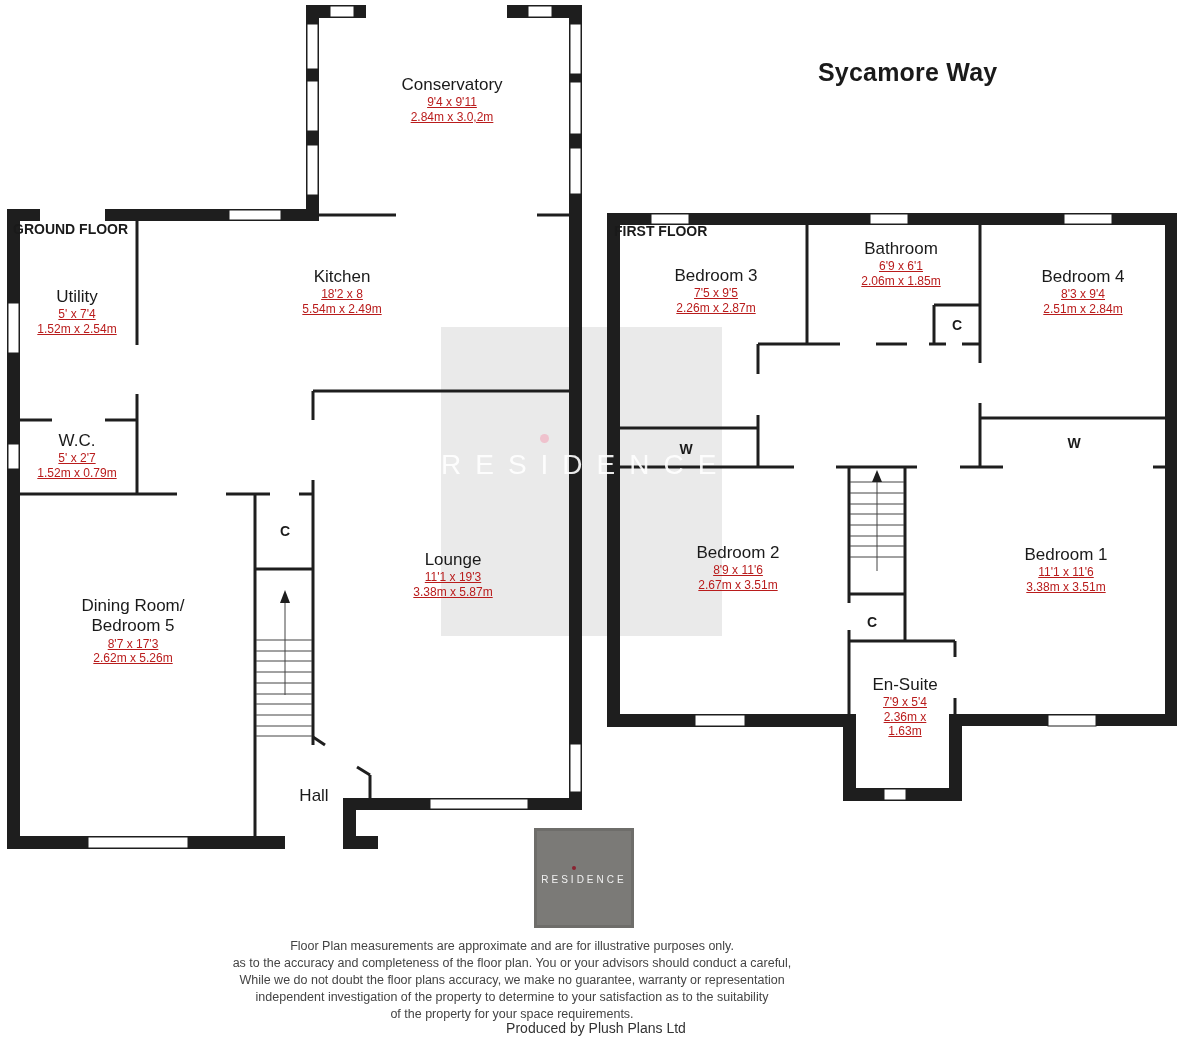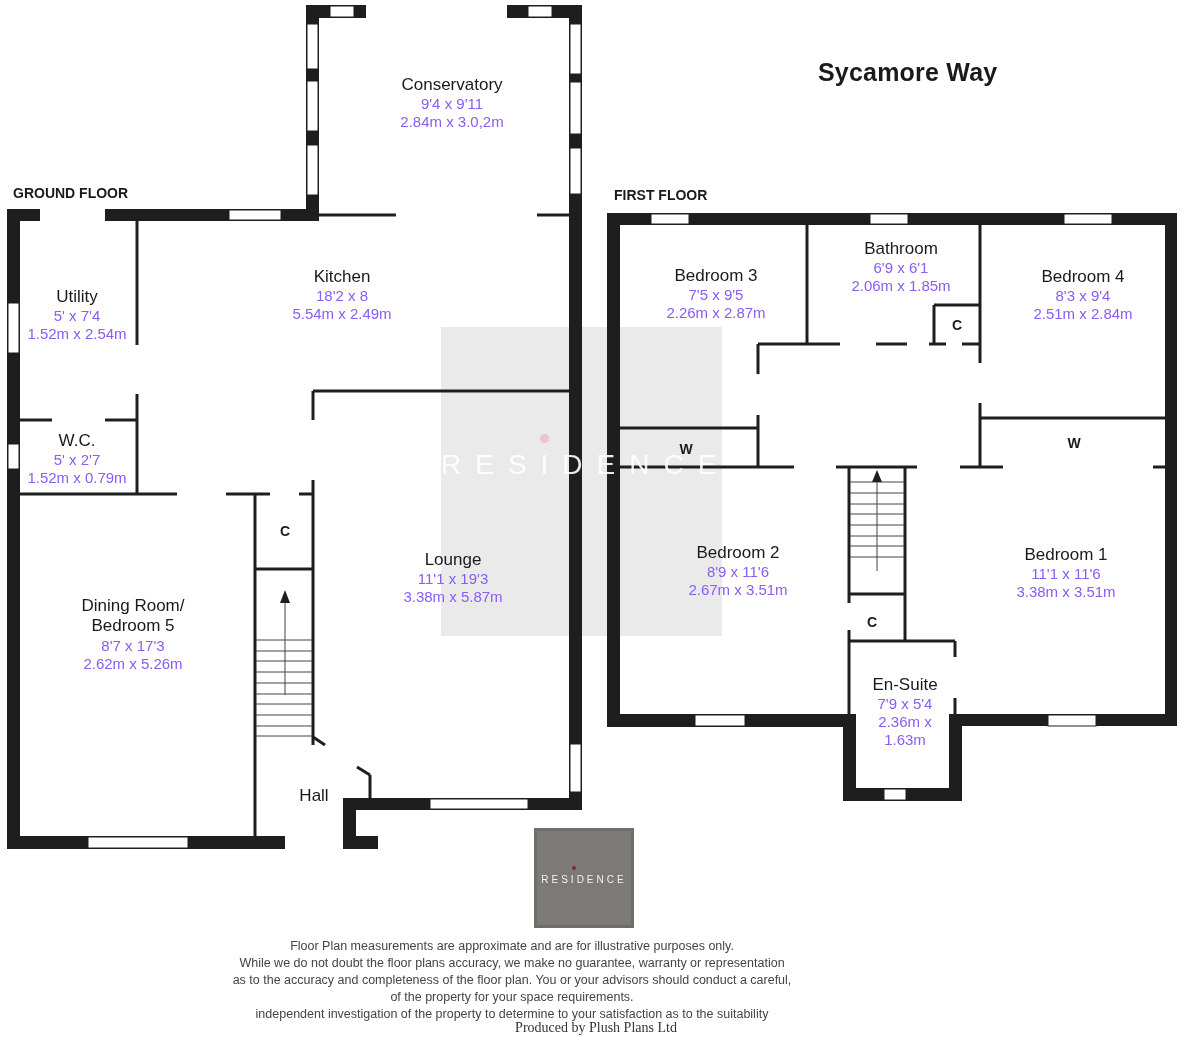--- a/index.html
+++ b/index.html
@@ -1,26 +1,26 @@
 <!DOCTYPE html>
 <html><head>
 <meta charset="utf-8">
 <style>
   html, body { margin:0; padding:0; background:#ffffff; }
   body { width:1192px; height:1040px; position:relative; overflow:hidden; font-family:"Liberation Sans", sans-serif; color:#1a1a1a; }
   #plan { position:absolute; left:0; top:0; width:1192px; height:1040px; }
   .abs { position:absolute; }
   .title { font-weight:bold; font-size:25px; letter-spacing:0.2px; white-space:nowrap; }
-  .floor-label { font-weight:bold; font-size:14px; white-space:nowrap; }
+  .floor-label { font-weight:bold; font-size:14px; white-space:nowrap;margin-top:36px; }
   .room { position:absolute; text-align:center; transform:translateX(-50%); white-space:nowrap; line-height:1.2; }
   .room .name { font-weight:normal; font-size:17px; }
-  .room .dim { font-size:15px; color:#8b5cf6; }
+  .room .dim { font-size:12px; color:#b91c1c;text-decoration:underline; }
   .tag { position:absolute; font-weight:bold; font-size:14px; transform:translate(-50%,-50%); }
   .disclaimer { position:absolute; left:0; width:1024px; top:938px; text-align:center; font-size:12.5px; color:#444; line-height:1.35; }
-  .producer { position:absolute; left:0; width:1192px; top:1020px; text-align:center; font-size:14px; color:#333;font-family:Liberation Serif, serif; }
+  .producer { position:absolute; left:0; width:1192px; top:1020px; text-align:center; font-size:14px; color:#333; }
   .logo { position:absolute; left:534px; top:828px; width:100px; height:100px; background:#7b7a77; box-sizing:border-box; border:3px solid #6e6d6a; }
   .logo .dot { position:absolute; left:35px; top:35px; width:4px; height:4px; background:#8a2331; border-radius:50%; }
   .logo .txt { position:absolute; left:0; right:0; top:43px; text-align:center; color:#f1f1f1; font-size:10px; letter-spacing:3px; }
   .wm { position:absolute; left:441px; top:327px; width:281px; height:309px; background:rgba(200,200,200,0.38); }
   .wm-txt { position:absolute; left:441px; top:449px; width:281px; text-align:center; color:rgba(255,255,255,0.9); font-size:28px; letter-spacing:14px; }
   .wm-dot { position:absolute; left:540px; top:434px; width:9px; height:9px; border-radius:50%; background:rgba(240,180,195,0.75); }
 </style>
 </head>
 <body>
 
@@ -237,18 +237,18 @@
 <div class="tag" style="left:686px; top:449px;">W</div>
 <div class="tag" style="left:1074px; top:443px;">W</div>
 
 <div class="logo">
   <div class="dot"></div>
   <div class="txt">RESIDENCE</div>
 </div>
 
 <div class="disclaimer">
   <div>Floor Plan measurements are approximate and are for illustrative purposes only.</div>
+  <div>as to the accuracy and completeness of the floor plan. You or your advisors should conduct a careful,</div>
   <div>While we do not doubt the floor plans accuracy, we make no guarantee, warranty or representation</div>
-  <div>as to the accuracy and completeness of the floor plan. You or your advisors should conduct a careful,</div>
+  <div>independent investigation of the property to determine to your satisfaction as to the suitability</div>
   <div>of the property for your space requirements.</div>
-  <div>independent investigation of the property to determine to your satisfaction as to the suitability</div>
 </div>
 <div class="producer">Produced by Plush Plans Ltd</div>
 
 </body></html>

